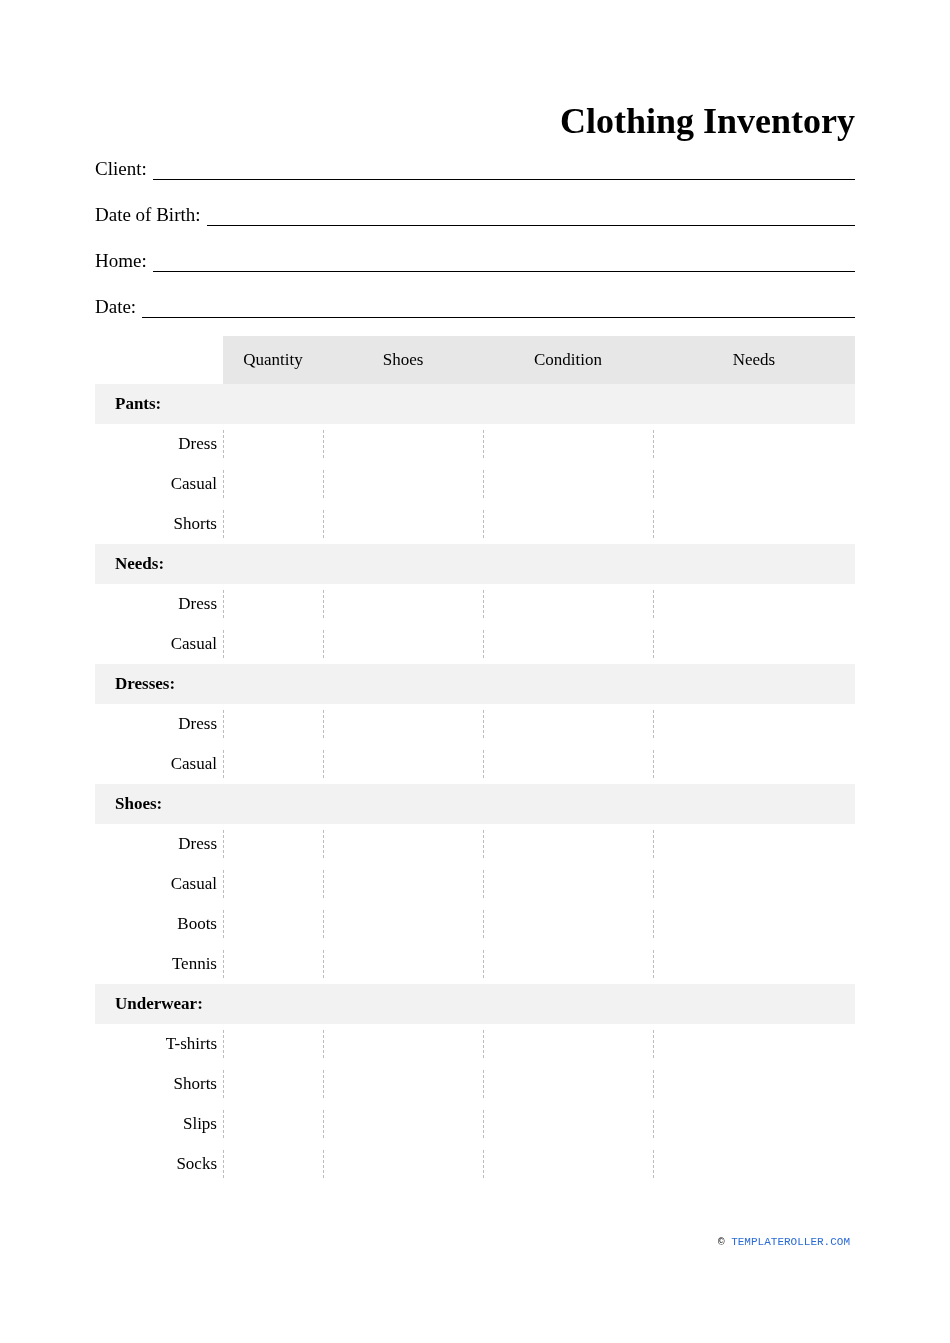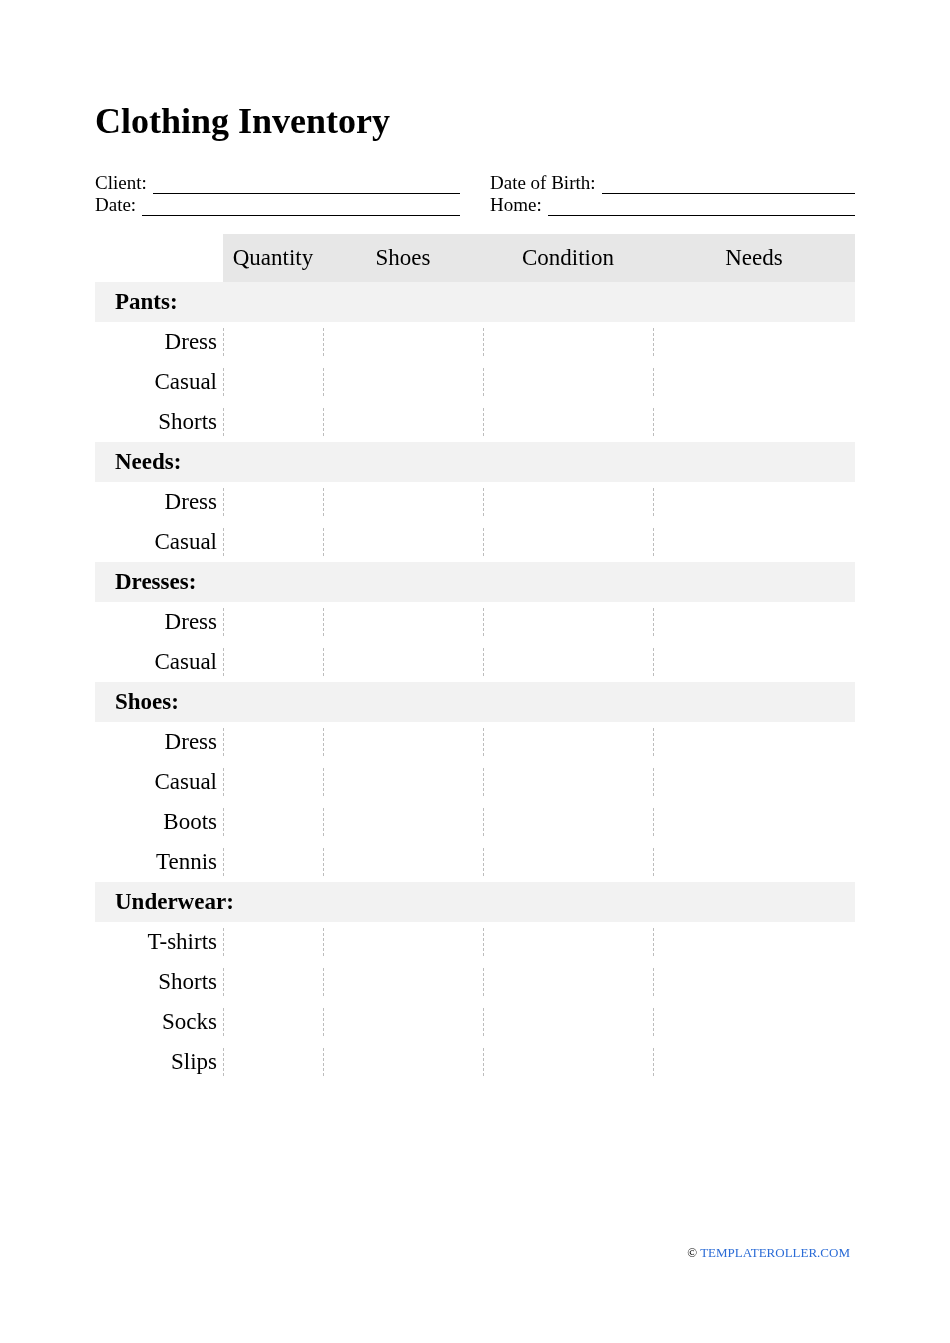--- a/index.html
+++ b/index.html
@@ -8,48 +8,48 @@
     height: 1343px;
     background: #fff;
     font-family: "Times New Roman", Times, serif;
     color: #000;
     position: relative;
   }
   .page {
     padding: 100px 95px 0 95px;
   }
   h1 {
-    text-align: left;
+    text-align: right;
     font-size: 36px;
     font-weight: bold;
-    margin-bottom: 30px;
+    margin-bottom: 16px;
   }
   .info-grid {
     display: grid;
-    grid-template-columns: 1fr 1fr;
-    gap: 0 30px;
+    grid-template-columns: 1fr;
+    gap: 24px 30px;
     font-size: 19px;
     margin-bottom: 18px;
   }
   .info-cell {
     display: flex;
     align-items: flex-end;
   }
   .info-label { white-space: nowrap; padding-right: 6px; }
   .blank-line {
     flex: 1;
     border-bottom: 1px solid #000;
     height: 1.05em;
     min-width: 50px;
     cursor: text;
   }
   table {
     width: 100%;
     border-collapse: collapse;
-    font-size: 23px;
+    font-size: 17px;
   }
   th, td { padding: 0; }
   thead th {
     background: #e7e7e7;
     font-weight: normal;
     height: 48px;
     vertical-align: middle;
     text-align: center;
   }
   thead th.label-col { background: #fff; }
@@ -82,48 +82,48 @@
     content: "";
     position: absolute;
     left: 0;
     top: 6px;
     bottom: 6px;
     border-left: 1px dashed #bdbdbd;
   }
   .footer {
     position: absolute;
     right: 100px;
-    bottom: 82px;
-    font-family: Liberation Serif, serif;
-    font-size: 13px;
+    bottom: 95px;
+    font-family: Liberation Mono, monospace;
+    font-size: 11px;
     color: #000;
   }
   .footer a { color: #2a6bd6; text-decoration: none; }
 </style>
 </head>
 <body>
 
 <div class="page">
   <h1>Clothing Inventory</h1>
 
   <div class="info-grid">
     <div class="info-cell">
       <span class="info-label">Client:</span>
       <span class="blank-line"></span>
     </div>
     <div class="info-cell">
       <span class="info-label">Date of Birth:</span>
       <span class="blank-line"></span>
     </div>
     <div class="info-cell">
+      <span class="info-label">Home:</span>
+      <span class="blank-line"></span>
+    </div>
+    <div class="info-cell">
       <span class="info-label">Date:</span>
-      <span class="blank-line"></span>
-    </div>
-    <div class="info-cell">
-      <span class="info-label">Home:</span>
       <span class="blank-line"></span>
     </div>
   </div>
 
   <table>
     <colgroup>
       <col class="label-col">
       <col class="c-qty">
       <col class="c-colors">
       <col class="c-cond">
@@ -239,28 +239,28 @@
           <td class="cell sep-left"></td>
         </tr>
         <tr class="item">
           <td class="row-label">Shorts</td>
           <td class="cell sep-left"></td>
           <td class="cell sep-left"></td>
           <td class="cell sep-left"></td>
           <td class="cell sep-left"></td>
         </tr>
         <tr class="item">
+          <td class="row-label">Slips</td>
+          <td class="cell sep-left"></td>
+          <td class="cell sep-left"></td>
+          <td class="cell sep-left"></td>
+          <td class="cell sep-left"></td>
+        </tr>
+        <tr class="item">
           <td class="row-label">Socks</td>
-          <td class="cell sep-left"></td>
-          <td class="cell sep-left"></td>
-          <td class="cell sep-left"></td>
-          <td class="cell sep-left"></td>
-        </tr>
-        <tr class="item">
-          <td class="row-label">Slips</td>
           <td class="cell sep-left"></td>
           <td class="cell sep-left"></td>
           <td class="cell sep-left"></td>
           <td class="cell sep-left"></td>
         </tr>
       </tbody>
   </table>
 </div>
 
 <div class="footer">

